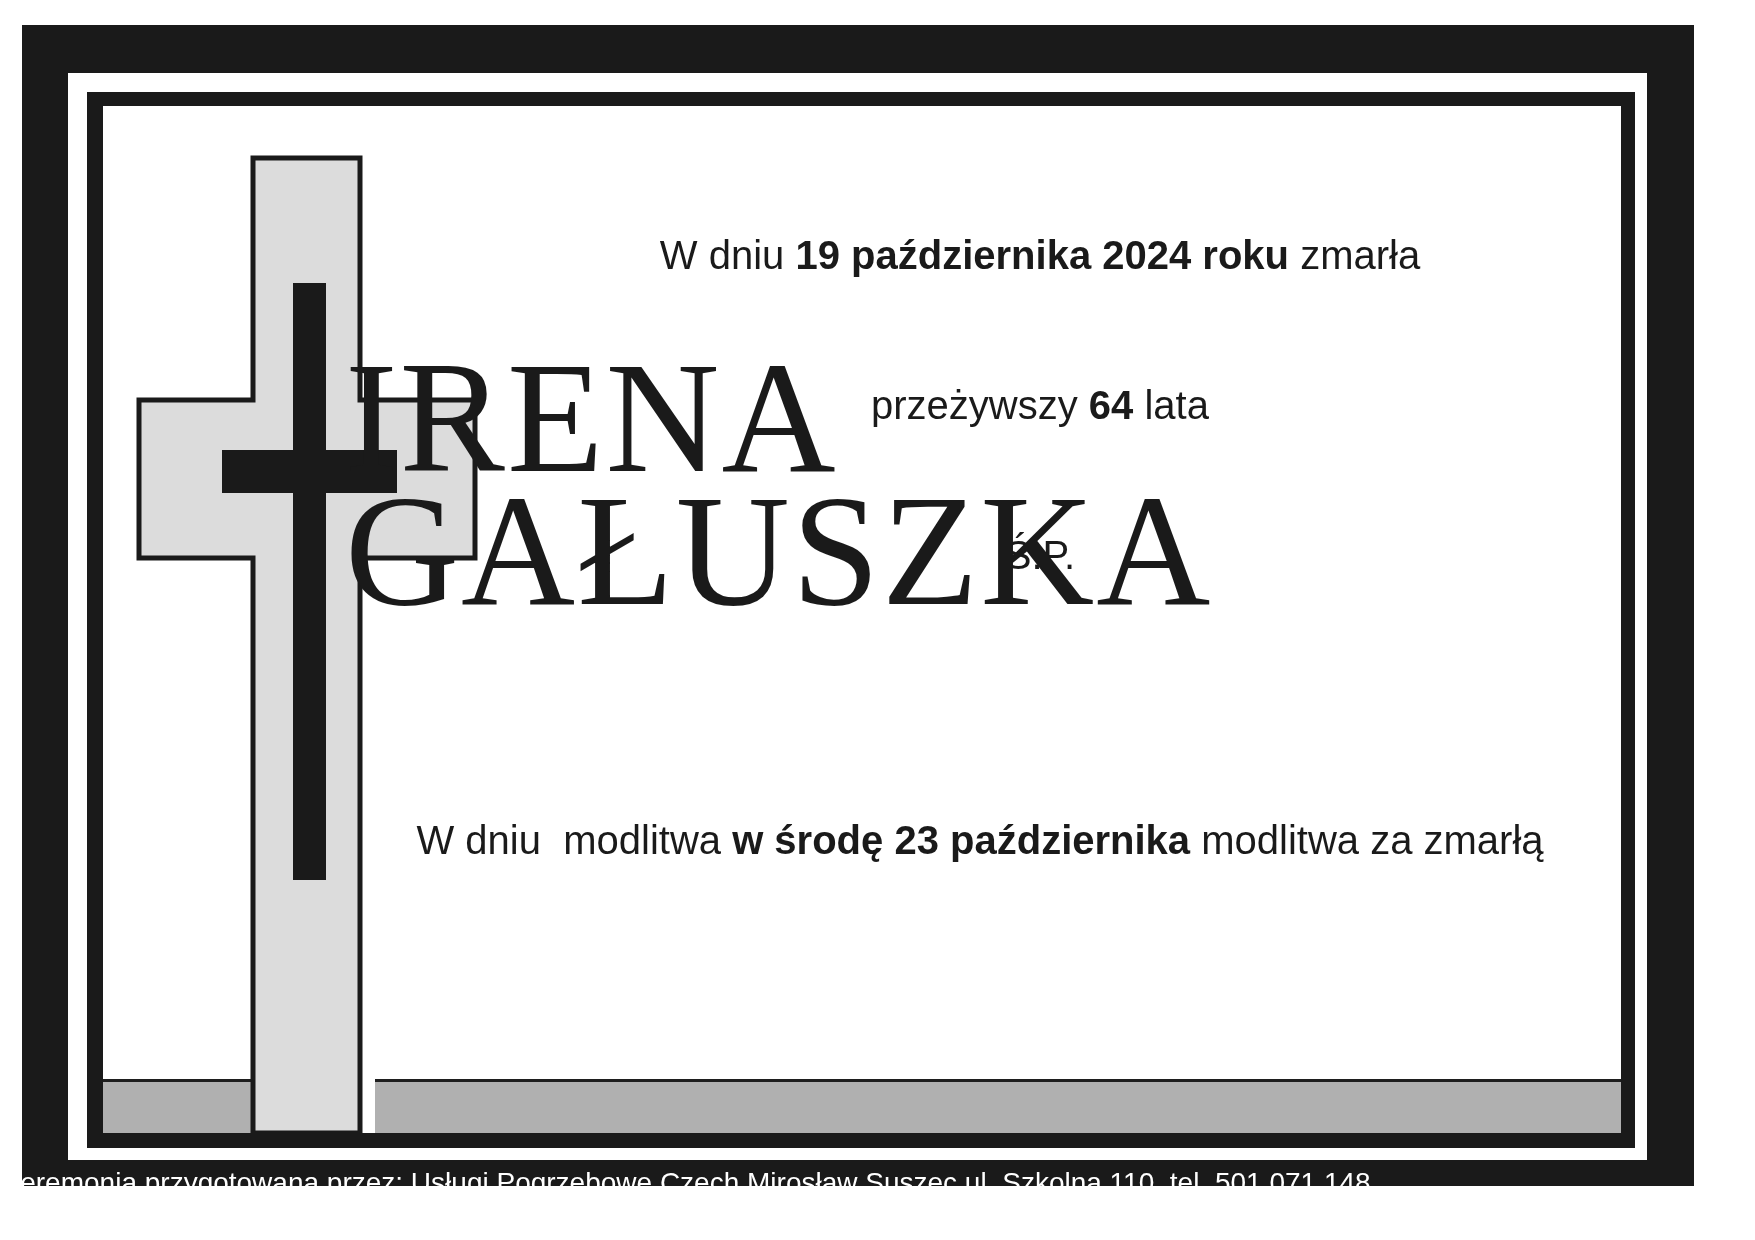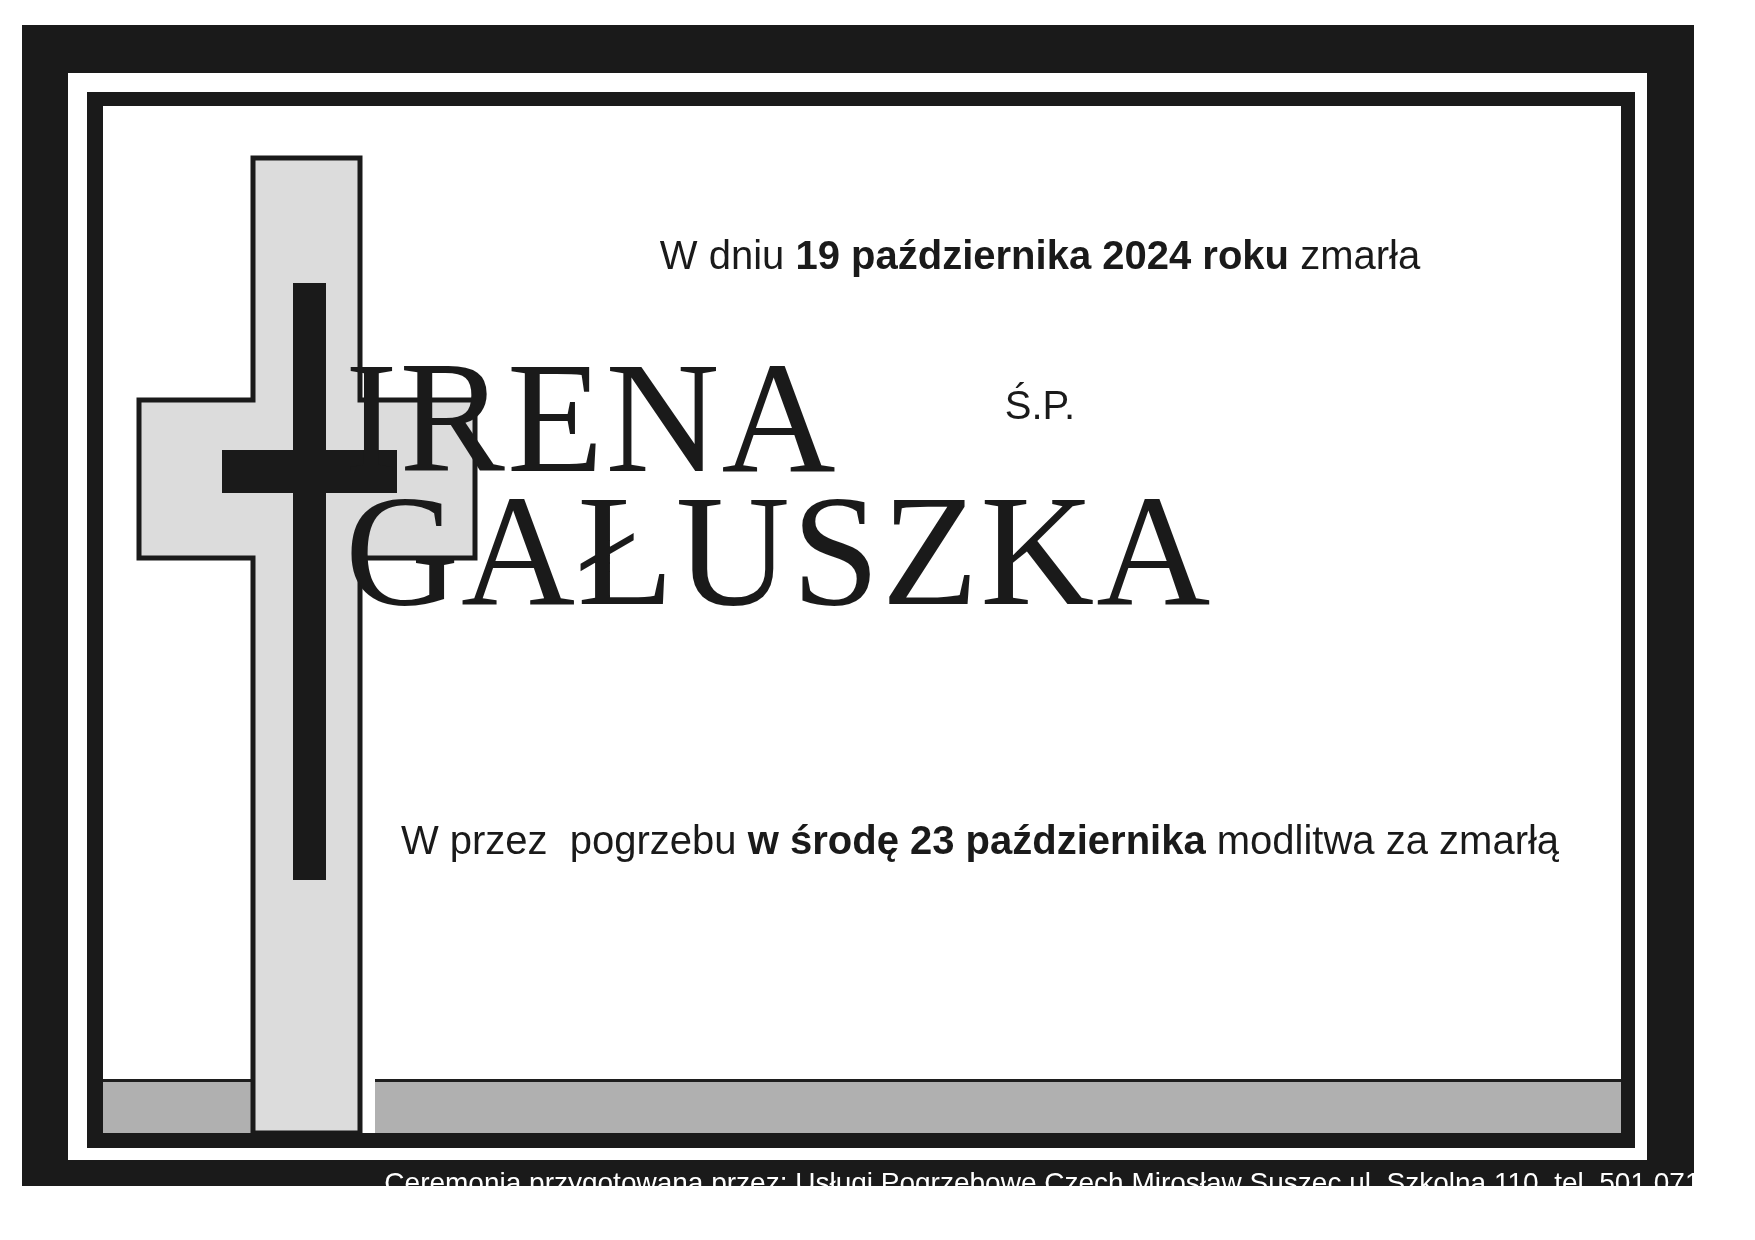--- a/index.html
+++ b/index.html
@@ -26,21 +26,21 @@
   
   .top-block{left:460px;top:130px;width:1160px;text-align:center;font-size:40px;line-height:50px;white-space:pre;}
   .sp-line{}
   .name-block{
     left:345px;top:351px;width:1320px;
     font-family:"Liberation Serif",serif;font-size:158px;line-height:133px;
     letter-spacing:2px;font-weight:400;
   }
   .details-block{left:340px;top:723px;width:1280px;text-align:center;font-size:40px;line-height:47px;white-space:pre;}
   .b{font-weight:bold;}
-  .footer-band{left:0;top:1160px;width:1755px;height:46px;line-height:46px;text-align:right;
+  .footer-band{left:0;top:1160px;width:1755px;height:46px;line-height:46px;text-align:left;
     color:#ffffff;font-size:28px;}
 </style>
 </head>
 <body>
 
 <div class="stage" style="--page-bg: #ffffff; --frame: #1a1a1a; --ink: #1a1a1a; --strip: #b0b0b0; --cross-fill: #dcdcdc; --cross-inner: #1a1a1a;">
 
   <div class="abs frame-thick"></div>
   <div class="abs frame-gap"></div>
   <div class="abs frame-thin"></div>
@@ -49,30 +49,31 @@
   <div class="abs strip strip-left"></div>
   <div class="abs strip strip-right"></div>
 
   <svg class="abs cross-svg" viewBox="0 0 1755 1240" aria-hidden="true">
     <path d="M253,158 H360 V400 H475 V558 H360 V1133 H253 V558 H139 V400 H253 Z" fill="#dcdcdc" stroke="#1a1a1a" stroke-width="5" stroke-linejoin="miter"></path>
     <path d="M293,283 H326 V450 H397 V493 H326 V880 H293 V493 H222 V450 H293 Z" fill="#1a1a1a"></path>
   </svg>
 
   <div class="abs top-block">
     <div><span>W dniu </span><span class="b">19 października 2024 roku</span><span> zmarła</span></div>
+    <div><span>przeżywszy </span><span class="b">64</span><span> lata</span></div>
     <div class="sp-line">Ś.P.</div>
   </div>
 
   <div class="abs name-block">
     <div>IRENA</div>
     <div>GAŁUSZKA</div>
   </div>
 
   <div class="abs details-block">
-    <div><span>W przez  pogrzebu </span><span class="b">w środę 23 października</span><span> modlitwa za zmarłą</span></div>
+    <div><span>W dniu  modlitwa </span><span class="b">w środę 23 października</span><span> modlitwa za zmarłą</span></div>
     
     
     
     
   </div>
 
   <div class="abs footer-band">Ceremonia przygotowana przez: Usługi Pogrzebowe Czech Mirosław Suszec ul. Szkolna 110, tel. 501 071 148</div>
 
 </div>
 

